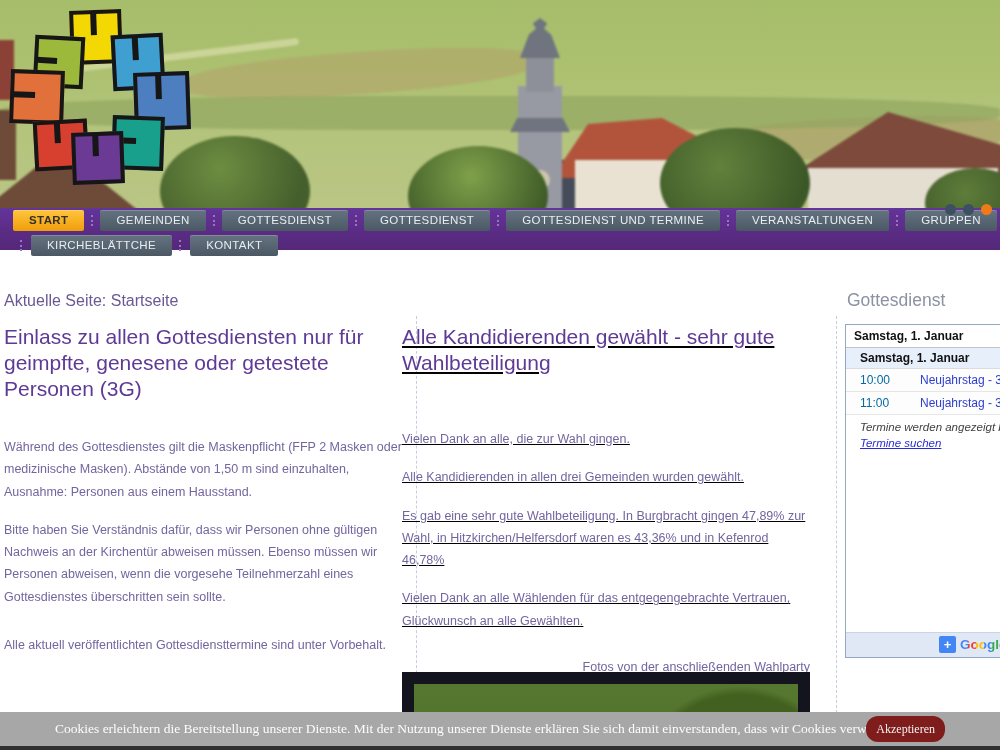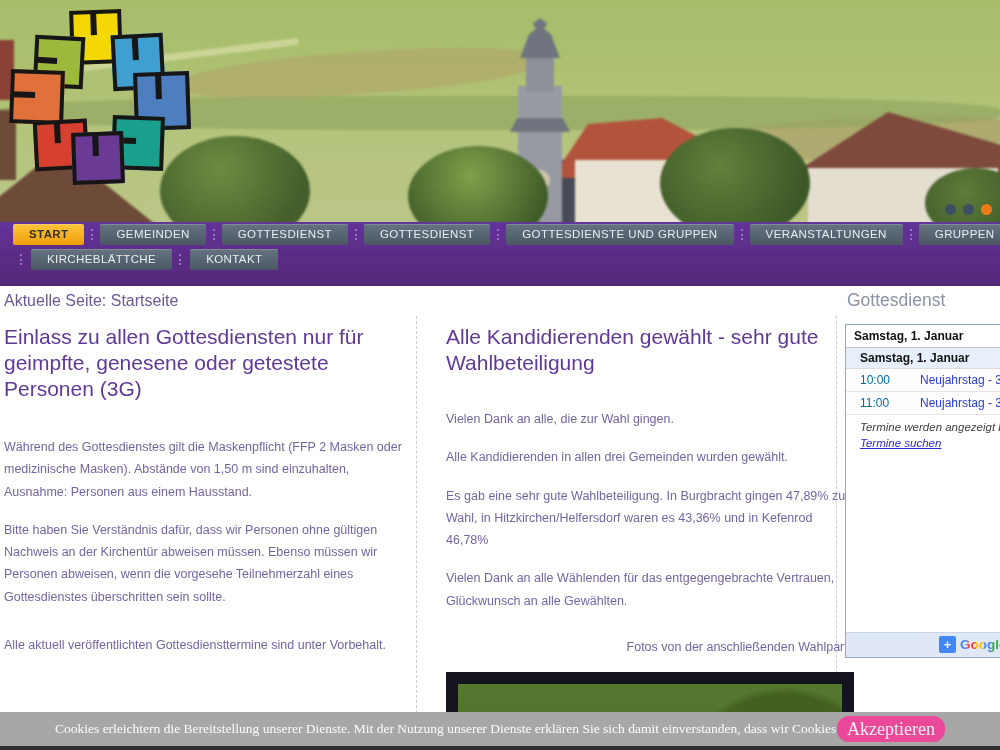--- a/index.html
+++ b/index.html
@@ -54,46 +54,46 @@
   .sq-steel{left:130px;top:68px;width:56px;height:58px;background:#4d7fc0;transform:rotate(-2deg);z-index:3;}
   .sq-red{left:30px;top:116px;width:54px;height:50px;background:#d7402e;transform:rotate(-3deg);z-index:4;}
   .sq-teal{left:108px;top:112px;width:52px;height:54px;background:#18a08c;transform:rotate(2deg);z-index:4;}
   .sq-purple{left:68px;top:128px;width:52px;height:52px;background:#6a3a94;transform:rotate(-2deg);z-index:5;}
 
   .dots{position:absolute;right:8px;top:204px;display:flex;gap:7px;z-index:6;}
   .dot{width:11px;height:11px;border-radius:50%;background:#3d4f63;cursor:pointer;}
   .dot.active{background:#f07a1a;}
 
   
-  .navband{position:absolute;left:0;top:222px;width:1000px;height:64px;
+  .navband{position:absolute;left:0;top:208px;width:1000px;height:42px;
     background:linear-gradient(180deg,#63349a 0%,#5b2c85 55%,#552879 100%);z-index:5;}
   .navrow{display:flex;align-items:center;height:25px;}
   .navrow1{padding-left:8px;}
   .navrow2{padding-left:18px;}
   .navbtn{height:21px;line-height:21px;padding:0 16px;margin:0 5px;border-radius:2px;
     background:linear-gradient(180deg,#657381 0%,#4b5864 100%);
     box-shadow:inset 0 1px 0 rgba(255,255,255,.18);
     color:#e9edf0;font-size:11.5px;letter-spacing:.4px;cursor:pointer;white-space:nowrap;}
   .navbtn.active{background:linear-gradient(180deg,#ffc53d 0%,#f09e0a 100%);color:#33302a;font-weight:bold;}
   .navsep{width:2px;height:11px;border-left:2px dotted #9a74c4;margin:0 2px;}
 
   
   .content{position:absolute;left:0;top:272px;width:1000px;height:478px;background:#fff;}
   .breadcrumb{position:absolute;left:4px;top:20px;font-size:16px;color:#6b5894;}
   .vsep{position:absolute;top:44px;height:402px;border-left:1px dashed #c6cedd;}
   .vsep1{left:416px;}
   .vsep2{left:836px;}
 
   .col{position:absolute;top:44px;width:408px;}
   .col-left{left:4px;}
-  .col-right{left:446px;}
+  .col-right{left:402px;text-decoration:underline;}
   h1.art{margin:8px 0 0 0;font-size:21px;line-height:1.24;font-weight:400;color:#5e3a96;}
   .art-body{margin-top:34px;}
   .art-body p{margin:0 0 16px 0;font-size:12.5px;line-height:1.78;color:#73659f;}
-  .col-right .art-body{margin-top:32px;}
+  .col-right .art-body{margin-top:52px;}
   .caption{margin:28px 0 10px 0;text-align:right;font-size:12.5px;color:#73659f;}
   .photo{position:absolute;left:0;top:356px;width:408px;height:394px;background:#14141e;
     box-sizing:border-box;padding:12px;}
   .photo-inner{width:100%;height:100%;overflow:hidden;position:relative;
     background:
       radial-gradient(circle at 18% 30%,#cde08a 0 6%,transparent 7%),
       radial-gradient(circle at 30% 60%,#b8d077 0 5%,transparent 6%),
       radial-gradient(circle at 12% 70%,#8fae53 0 18%,transparent 20%),
       radial-gradient(circle at 45% 25%,#5a7a8a 0 12%,transparent 14%),
       radial-gradient(circle at 62% 40%,#6d8f3a 0 20%,transparent 22%),
@@ -122,21 +122,21 @@
     font-weight:bold;font-size:13px;line-height:17px;text-align:center;}
   .glabel{font-size:13.5px;font-weight:bold;
     background:linear-gradient(90deg,#4285F4 0 17%,#EA4335 17% 34%,#FBBC05 34% 50%,#4285F4 50% 66%,#34A853 66% 83%,#EA4335 83% 100%);
     -webkit-background-clip:text;background-clip:text;color:transparent;}
 
   
   .cookie{position:absolute;left:0;top:712px;width:1000px;height:34px;background:#a7a7a7;z-index:20;}
   .cookie-msg{position:absolute;left:55px;top:9px;font-family:"Liberation Serif",serif;
     font-size:13.5px;color:#fdfdfd;}
   .cookie-btn{position:absolute;right:55px;top:4px;height:26px;line-height:26px;padding:0 10px;
-    background:#ec4899;color:#f2f2f2;font-family:"Liberation Serif",serif;font-size:18px;
+    background:#7f1d1d;color:#f2f2f2;font-family:"Liberation Serif",serif;font-size:12px;
     border-radius:12px;cursor:pointer;}
   .bottom-strip{position:absolute;left:0;top:746px;width:1000px;height:4px;background:#303030;z-index:21;}
 </style>
 </head>
 <body>
 
 <div class="viewport">
 
   <div class="hero">
     <div class="scene">
@@ -200,21 +200,21 @@
   <div class="navband">
     <div class="navrow navrow1">
       <div class="navbtn active">START</div>
       <div class="navsep"></div>
       <div class="navbtn">GEMEINDEN</div>
       <div class="navsep"></div>
       <div class="navbtn">GOTTESDIENST</div>
       <div class="navsep"></div>
       <div class="navbtn">GOTTESDIENST</div>
       <div class="navsep"></div>
-      <div class="navbtn">GOTTESDIENSTE UND GRUPPEN</div>
+      <div class="navbtn">GOTTESDIENST UND TERMINE</div>
       <div class="navsep"></div>
       <div class="navbtn">VERANSTALTUNGEN</div>
       <div class="navsep"></div>
       <div class="navbtn">GRUPPEN</div>
     </div>
     <div class="navrow navrow2">
       <div class="navsep"></div>
       <div class="navbtn">KIRCHEBLÄTTCHE</div>
       <div class="navsep"></div>
       <div class="navbtn">KONTAKT</div>

